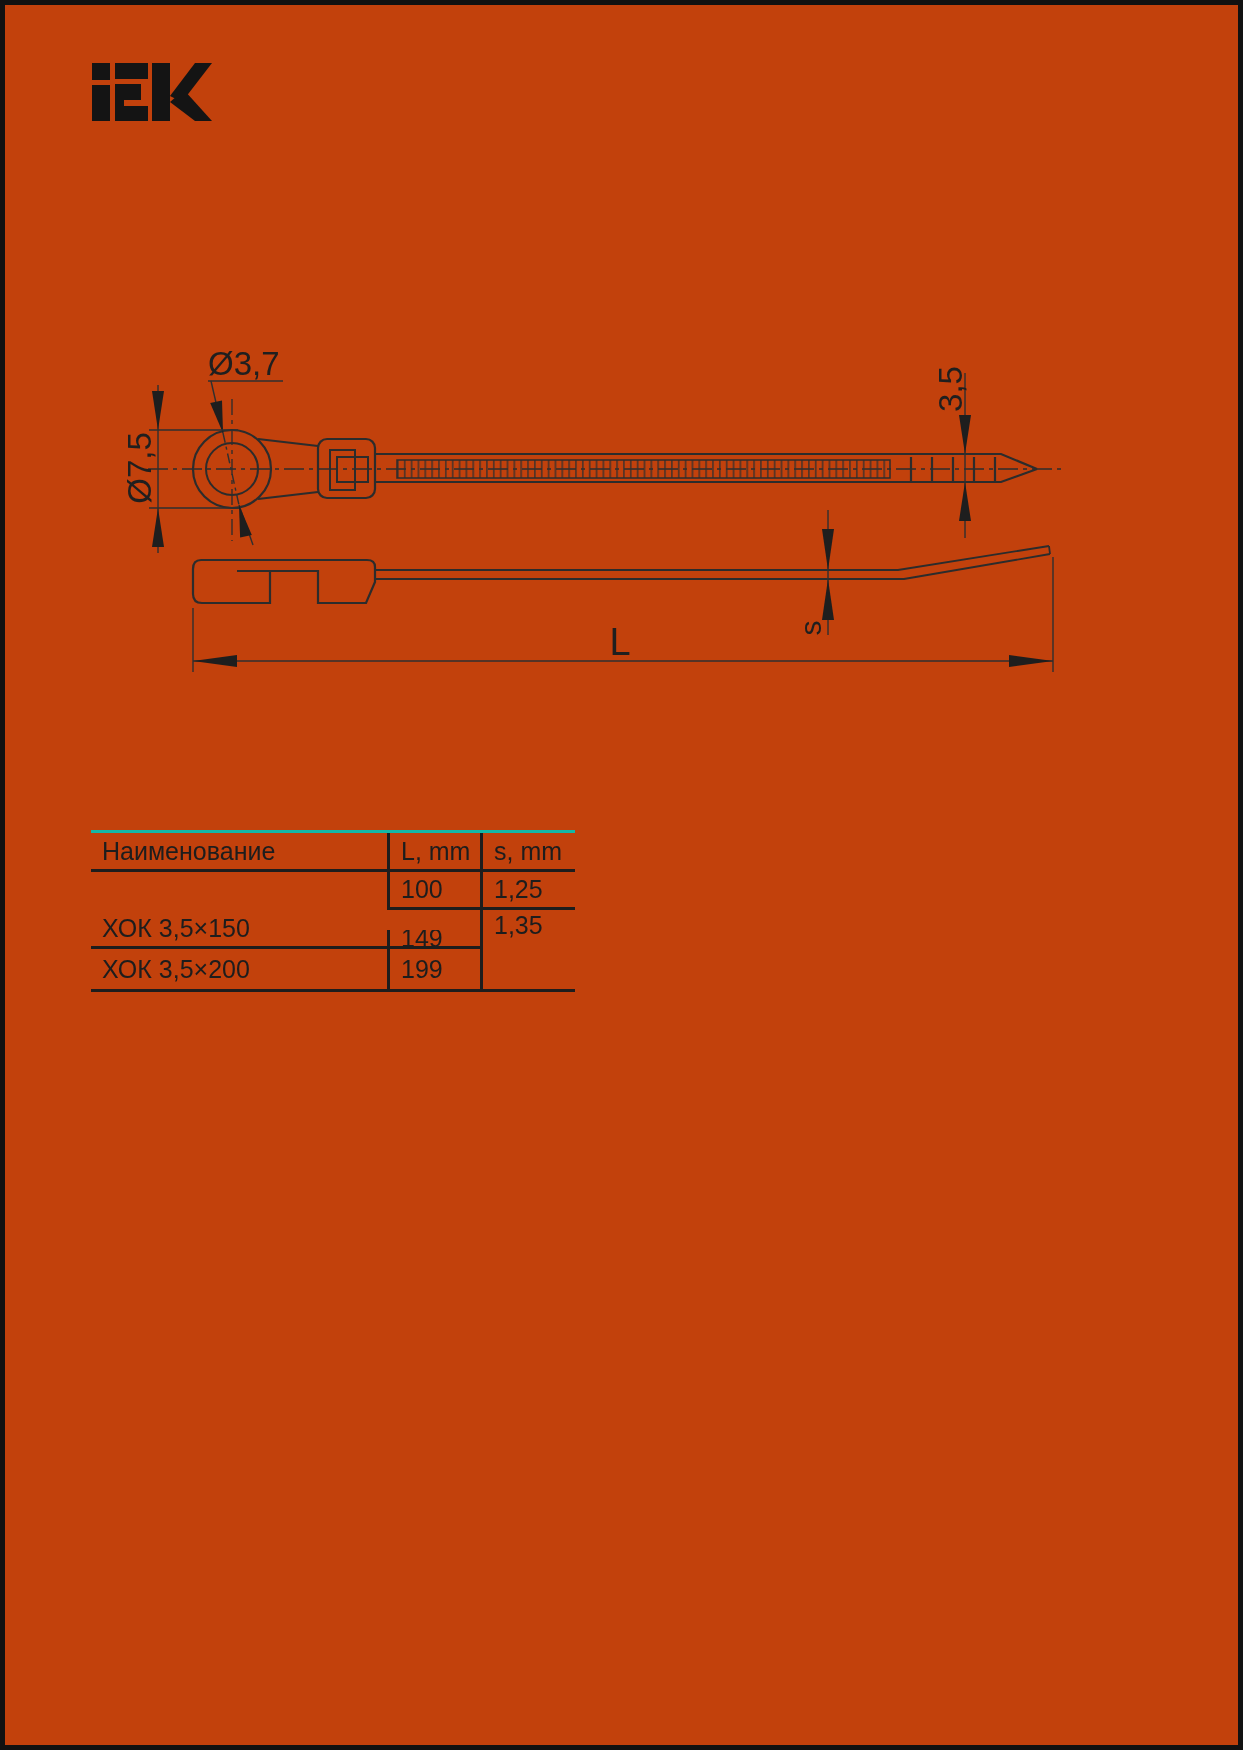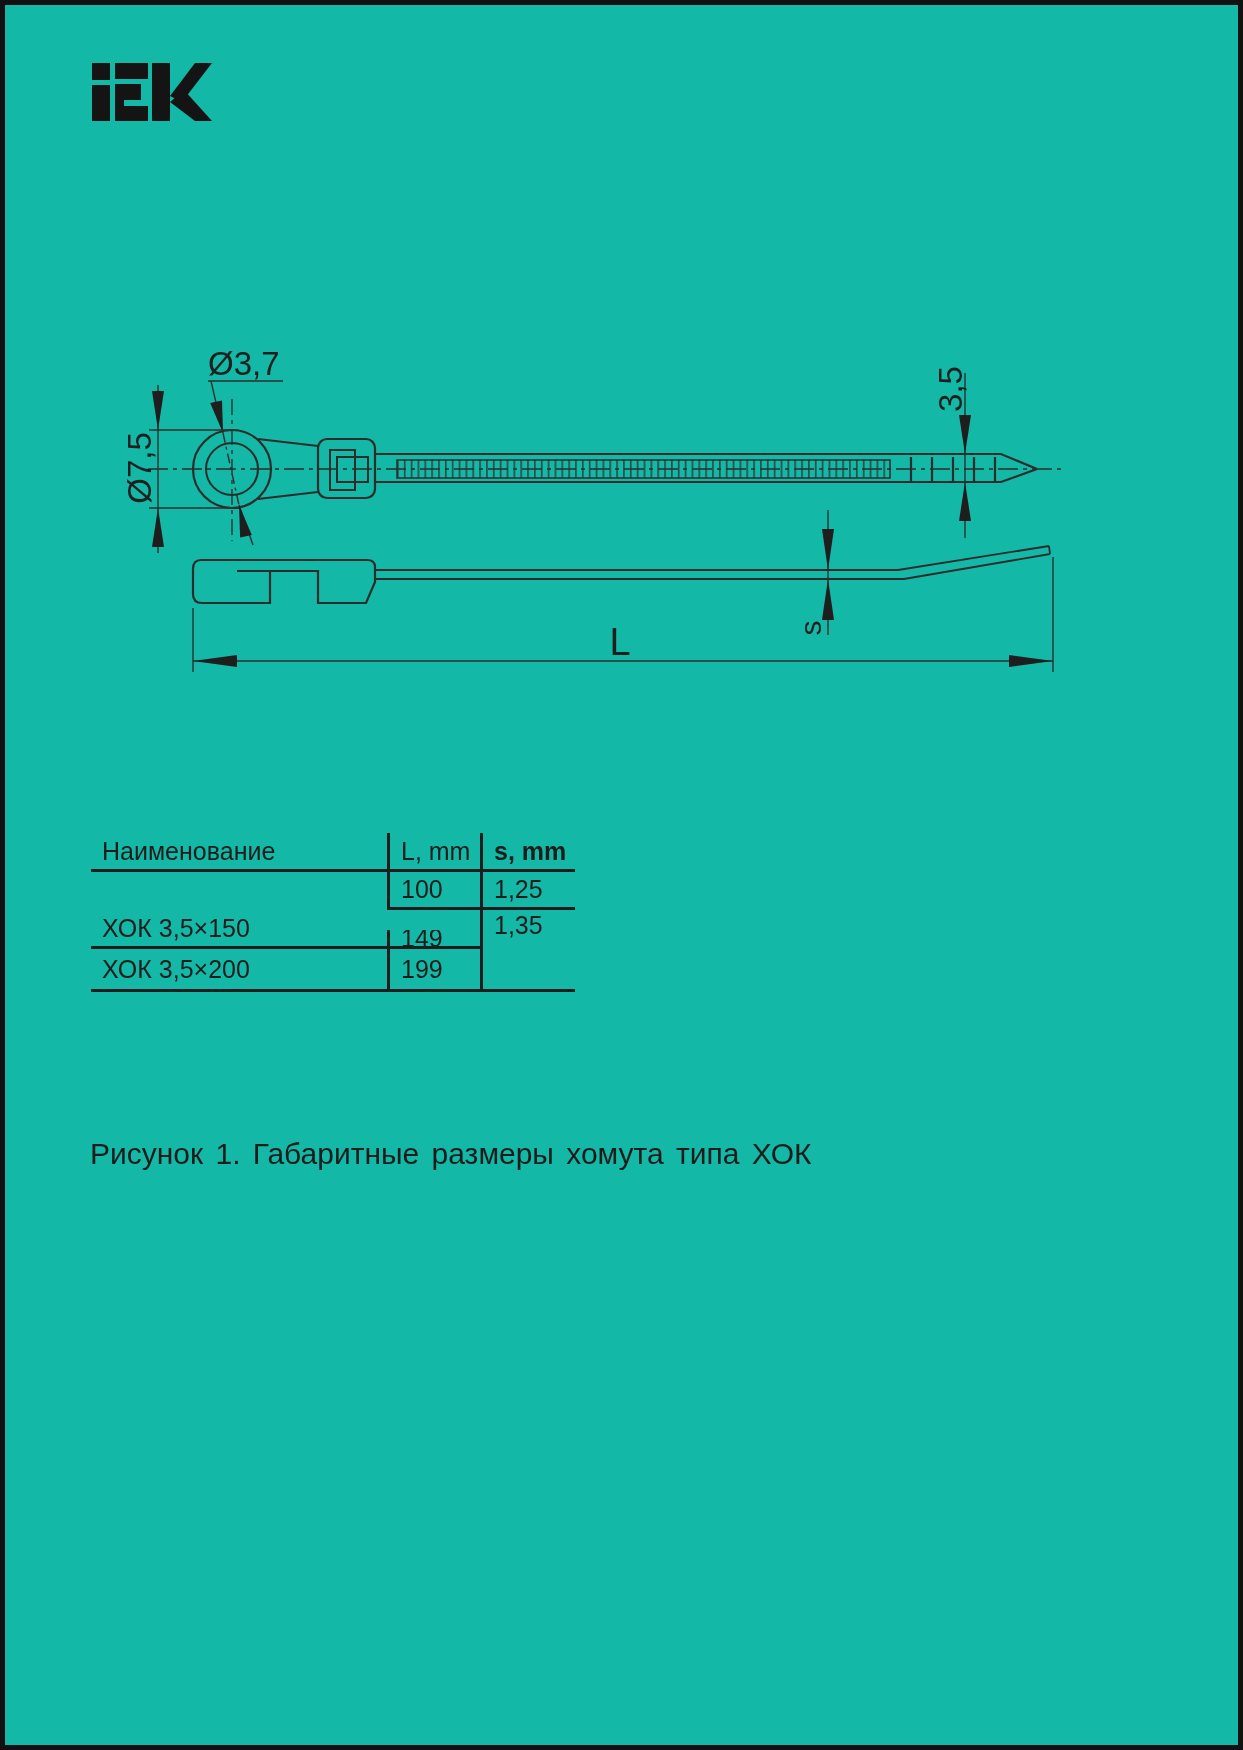--- a/index.html
+++ b/index.html
@@ -1,20 +1,20 @@
 <!DOCTYPE html>
 <html><head>
 <meta charset="utf-8">
 <style>
   html,body{margin:0;padding:0;background:#888;}
   .page{
     position:relative;
     width:1243px;height:1750px;
     box-sizing:border-box;
-    background:#14b8a6;
+    background:#c2410c;
     border:5px solid #111111;
     overflow:hidden;
     font-family:"Liberation Sans", sans-serif;
     color:#1d1d1d;
   }
   .abs{position:absolute;}
   .sr-only{position:absolute;width:1px;height:1px;overflow:hidden;clip:rect(0 0 0 0);white-space:nowrap;}
 
   
   svg text{
@@ -156,28 +156,27 @@
       <polygon points="188,656 232,650 232,662" fill="#1e1e1e"></polygon>
       <polygon points="1048,656 1004,650 1004,662" fill="#1e1e1e"></polygon>
       <text class="dim-text-l" x="615" y="650" text-anchor="middle">L</text>
     </g>
   </svg>
 
   <div class="abs spec-table">
 
     <div class="cell b" style="grid-row:1;grid-column:1;">Наименование</div>
     <div class="cell b vl" style="grid-row:1;grid-column:2;">L, mm</div>
-    <div class="cell b vl" style="grid-row:1;grid-column:3;font-weight:bold;">s, mm</div>
+    <div class="cell b vl" style="grid-row:1;grid-column:3;">s, mm</div>
 
     <div class="cell b vl" style="grid-row:2;grid-column:2;">100</div>
     <div class="cell b vl" style="grid-row:2;grid-column:3;">1,25</div>
 
     <div class="cell b" style="grid-row:3;grid-column:1;">ХОК 3,5×150</div>
     <div class="cell b vl" style="grid-row:3;grid-column:2;margin-top:20px;">149</div>
     <div class="cell vl span2" style="grid-column:3;">1,35</div>
 
     <div class="cell" style="grid-row:4;grid-column:1;">ХОК 3,5×200</div>
     <div class="cell vl" style="grid-row:4;grid-column:2;">199</div>
   </div>
 
-  <div class="abs caption">Рисунок 1. Габаритные размеры хомута типа ХОК</div>
 
 </div>
 
 </body></html>

